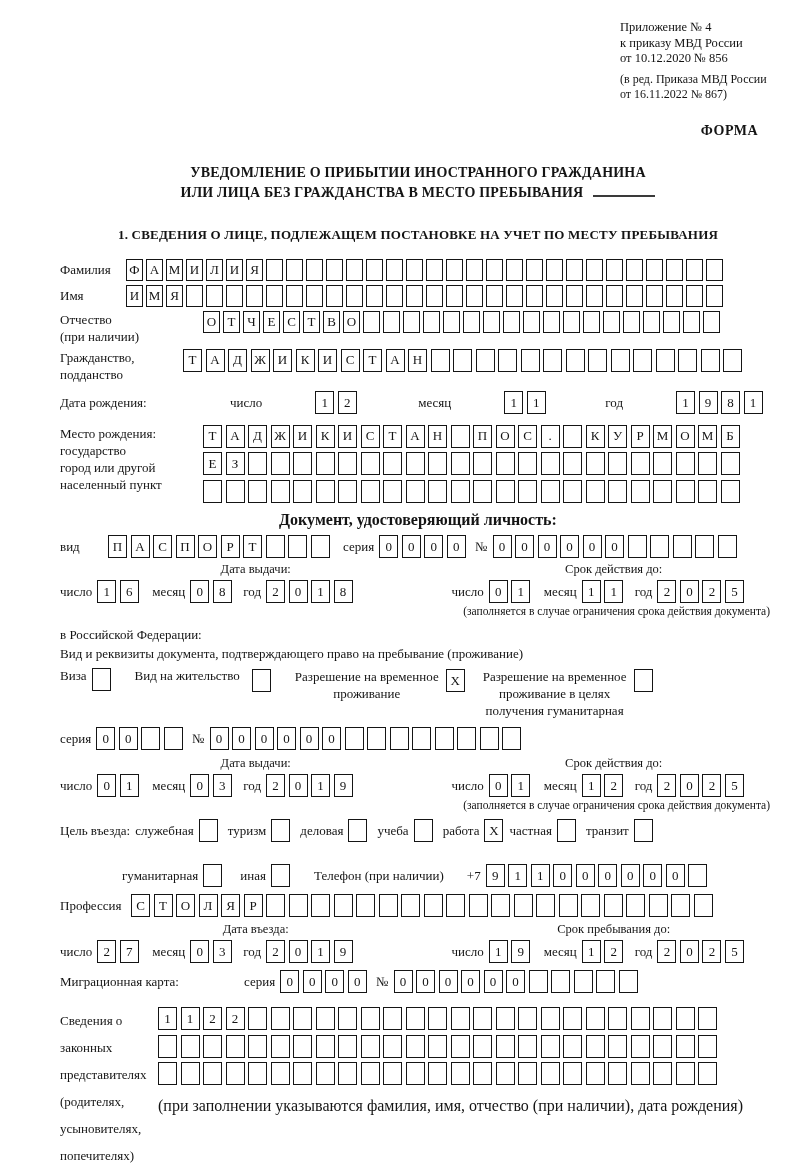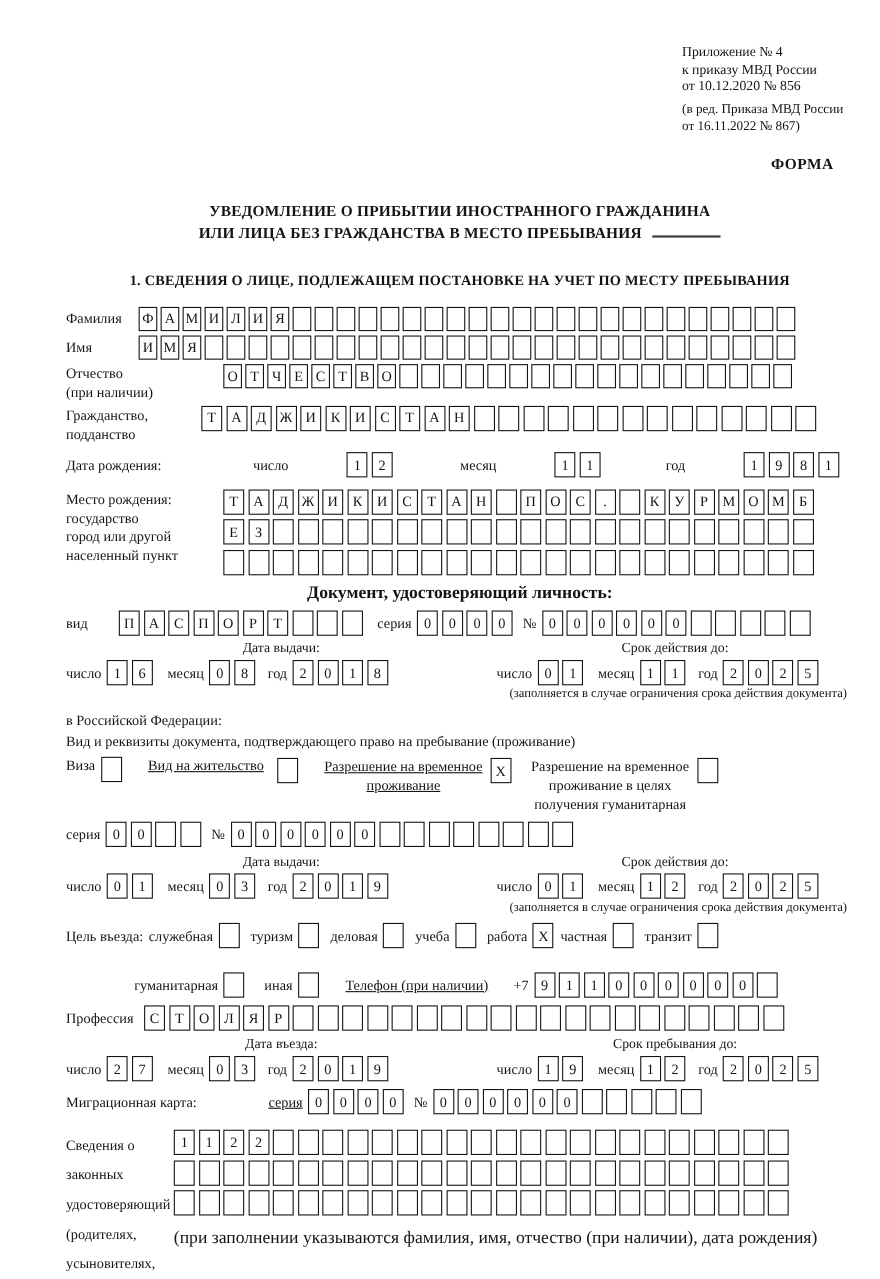--- a/index.html
+++ b/index.html
@@ -1,18 +1,18 @@
 <!DOCTYPE html>
 <html><head>
 <meta charset="utf-8">
 <style>
   html,body{margin:0;padding:0;background:#888;}
   .page{position:relative;width:800px;height:1163px;background:#fff;color:#141414;
         font-family:"Liberation Serif","DejaVu Serif",serif;font-size:13px;
-        padding:40px 24px 0 60px;box-sizing:border-box;overflow:hidden;}
+        padding:20px 24px 0 60px;box-sizing:border-box;overflow:hidden;}
   .hdr-right{margin-left:560px;font-size:12.5px;line-height:15.5px;margin-bottom:20px;}
   .hdr-right .gap{margin-top:5px;font-size:12px;}
   .forma{font-weight:bold;font-size:14px;text-align:right;padding-right:18px;margin-bottom:24px;letter-spacing:.5px;}
   .title{text-align:center;font-weight:bold;font-size:14px;line-height:20px;margin-bottom:24px;letter-spacing:.2px;}
   .uline{display:inline-block;width:62px;border-bottom:2px solid #3a3a3a;height:11px;margin-left:10px;}
   .sec{font-weight:bold;font-size:13px;text-align:center;margin-bottom:16px;letter-spacing:.2px;}
   .line{display:flex;align-items:center;margin-bottom:4px;}
   .top{align-items:flex-start;}
   .lbl{flex:none;}
   .w65{width:66px;} .w142{width:143px;} .w122{width:123px;} .w110{width:112px;} .w46{width:48px;} .w70{width:71px;} .w158{width:160px;}
@@ -26,21 +26,21 @@
   .mrows .cells{margin-bottom:4.5px;}
   .dochead{text-align:center;font-weight:bold;font-size:16px;margin:2px 0 6px 0;}
   .dates{display:flex;margin-bottom:2px;}
   .dcol1{width:398px;} .dcol2{width:330px;}
   .dhead{text-align:center;font-size:12.5px;margin-bottom:3px;}
   .drow{display:flex;align-items:center;}
   .dlbl{margin-right:5px;} .ml10{margin-left:10px;} .ml8{margin-left:8px;}
   .note{font-size:11.5px;text-align:right;padding-right:6px;margin-bottom:8px;}
   .para{line-height:19px;margin-bottom:5px;}
   .stack{display:inline-block;text-align:center;line-height:17px;}
-  .g24{margin-left:24px;text-decoration:underline;} .g18{margin-left:18px;} .g10{margin-left:10px;} .g6{margin-left:6px;}
+  .g24{margin-left:24px;} .g18{margin-left:18px;} .g10{margin-left:10px;} .g6{margin-left:6px;}
   .cbx{margin-left:7px;margin-top:1px;}
   .reps{display:flex;align-items:flex-start;margin-top:14px;font-family:Liberation Serif, serif;}
   .replbl div{line-height:27px;}
   .repnote{font-size:16px;text-align:center;margin-top:7px;}
 </style>
 </head>
 <body>
 
 <div class="page">
 
@@ -642,21 +642,21 @@
         <span class="cell"></span>
         <span class="cell"></span>
       </span>
   </div>
 
   <div class="reps">
     <span class="lbl" style="width:98px;">
       <span class="replbl">
         <div>Сведения о</div>
         <div>законных</div>
-        <div>удостоверяющий</div>
+        <div>представителях</div>
         <div>(родителях,</div>
         <div>усыновителях,</div>
         <div>попечителях)</div>
       </span>
     </span>
     <span style="display:inline-block;">
       <span class="mrows">
         <span class="cells cg">
             <span class="cell">1</span>
             <span class="cell">1</span>

